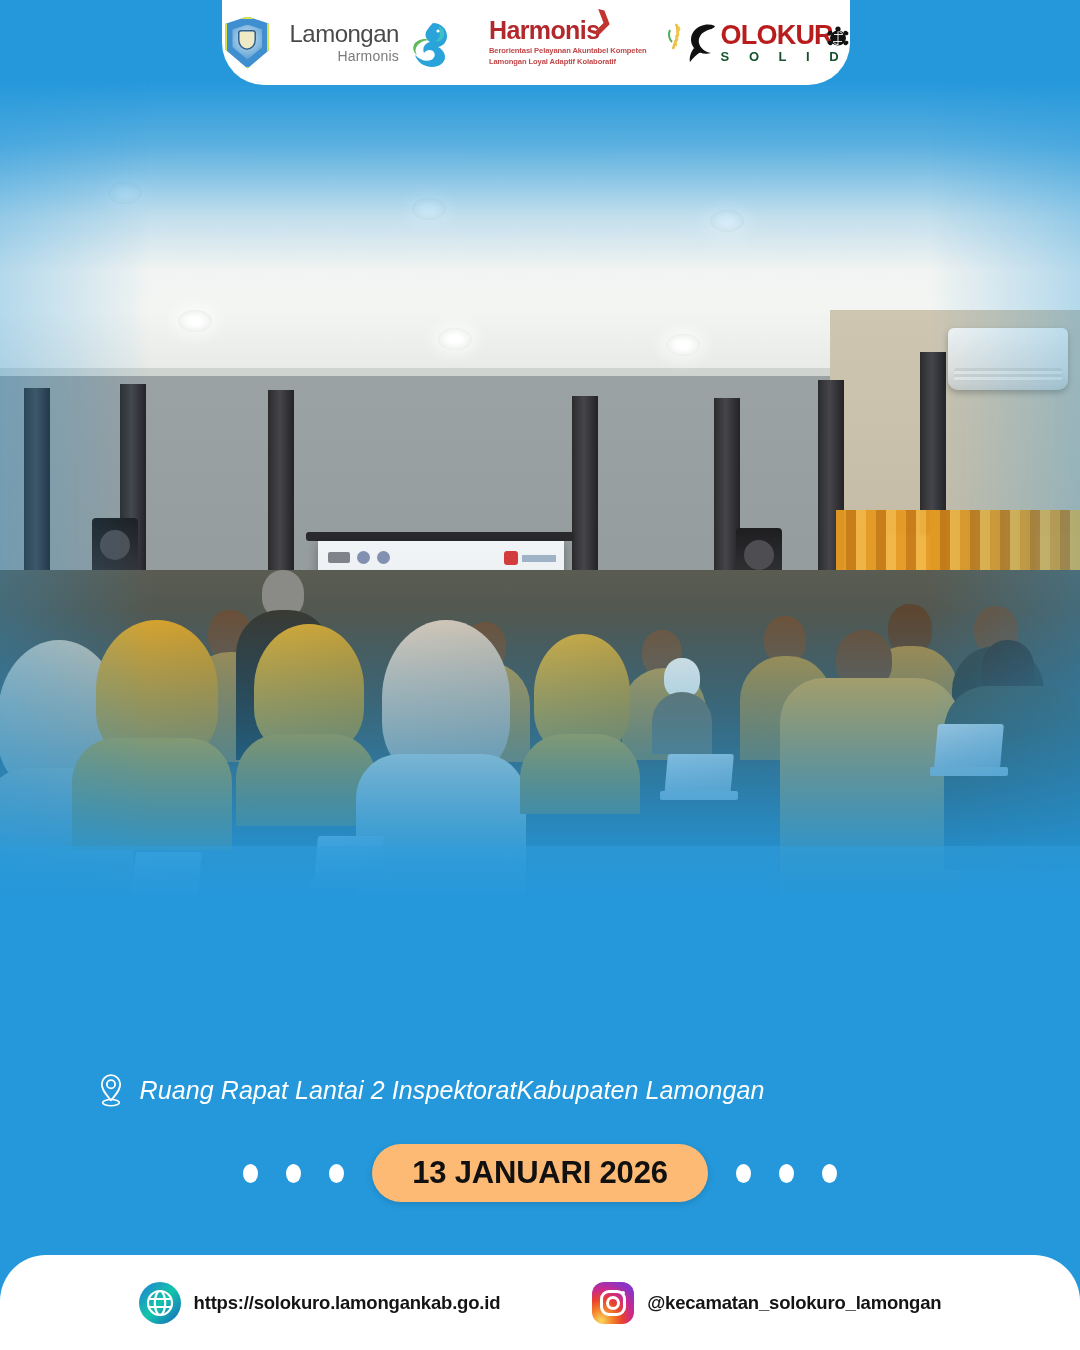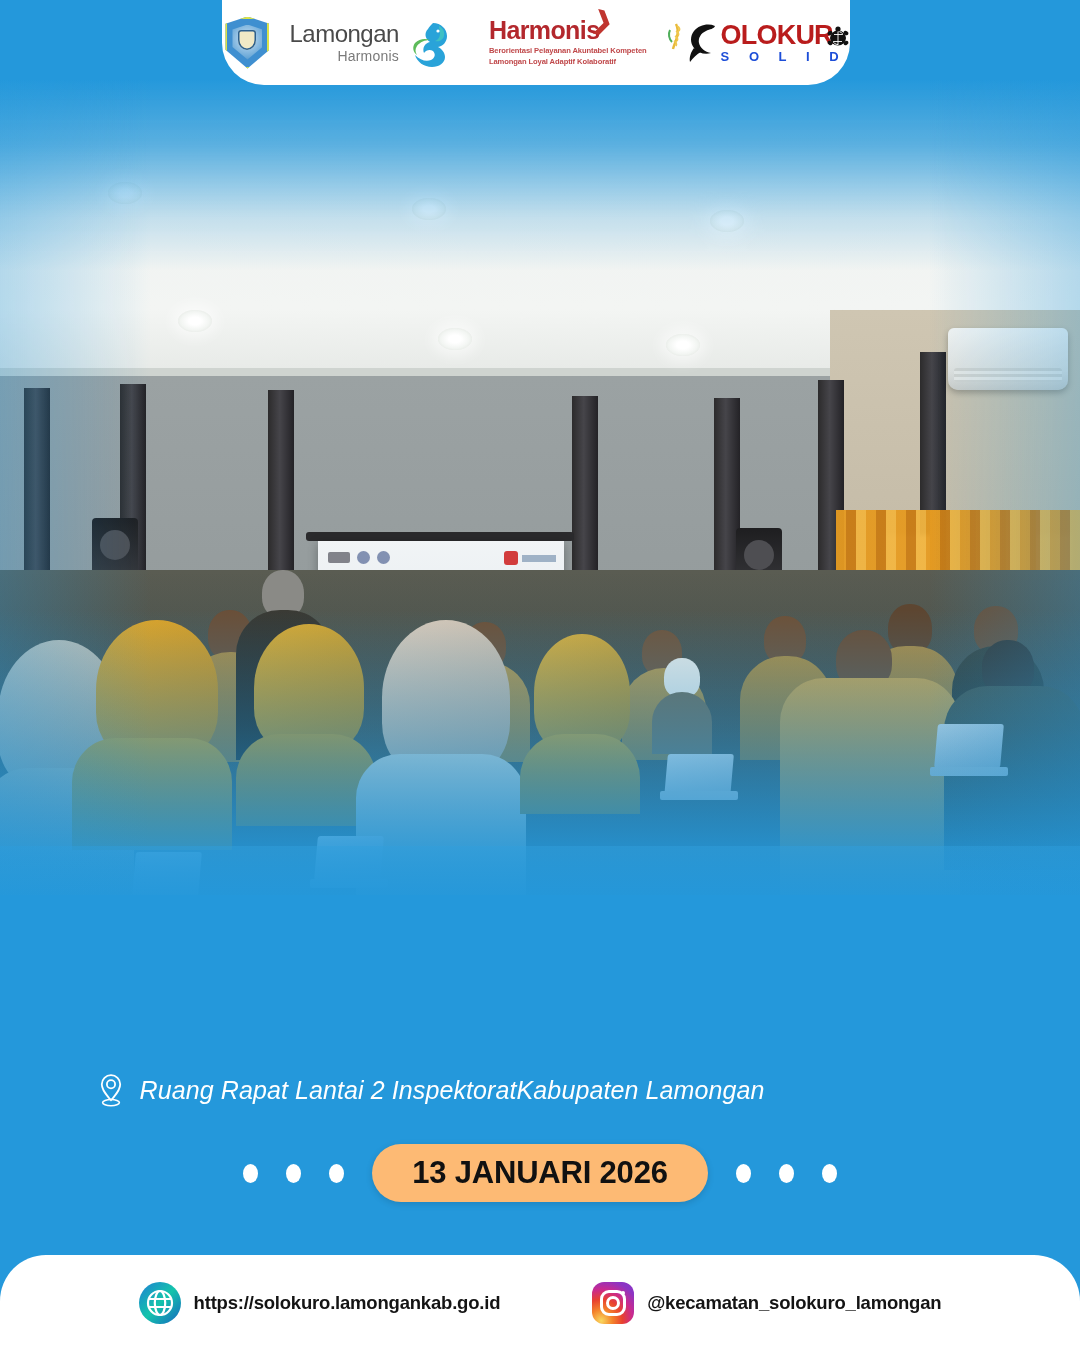--- a/index.html
+++ b/index.html
@@ -233,21 +233,21 @@
   }
 
   .solokuro{ flex:none; display:flex; align-items:center; gap:2px; position:relative; }
   .sk-wheat{ width:16px; height:42px; position:relative; }
   .sk-fish{ width:34px; height:46px; position:relative; }
   .sk-text{ line-height:1; }
   .sk-text .s1{
     font-size:27px; font-weight:700; color:#b91c1c; letter-spacing:-.8px; display:block;
   }
   .sk-text .s2{
-    font-size:13px; font-weight:700; color:#1d4ed8; letter-spacing:8px; display:block;
+    font-size:13px; font-weight:700; color:#14532d; letter-spacing:8px; display:block;
     margin-top:1px; text-align:center;
   }
   .sk-turtle{ position:absolute; right:-4px; top:6px; width:26px; height:24px; }
 
   
   .blue-band{
     position:absolute; left:0; top:895px; width:1080px; height:455px;
     background:#2498db;
   }
   .title{

